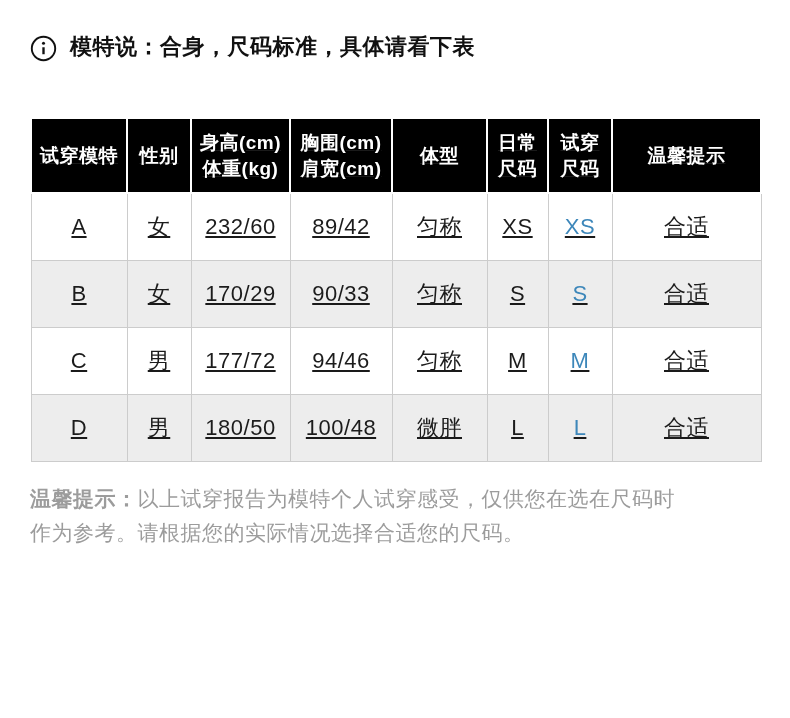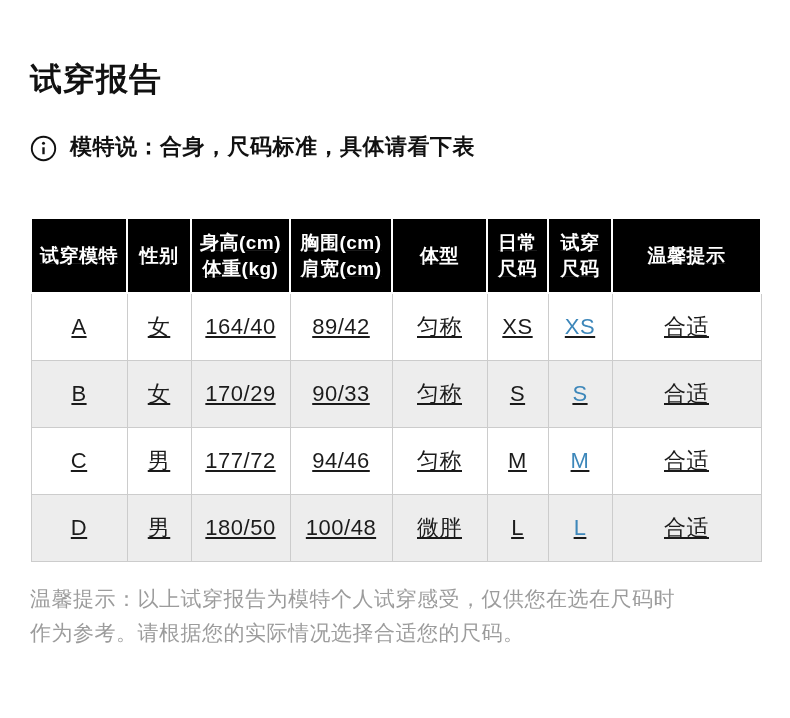--- a/index.html
+++ b/index.html
@@ -80,29 +80,28 @@
     color: var(--accent, #3d87ba);
   }
   .note {
     margin-top: 20px;
     width: 730px;
     font-size: 21px;
     line-height: 34px;
     color: var(--note, #9c9c9c);
     letter-spacing: 0.5px;
   }
-  .note-label { font-weight: normal; }
+  .note-label { font-weight: bold; }
   .note-text { white-space: pre-line; }
 </style>
 </head>
 <body>
 
 <div class="page">
 
-  <h1 class="page-title">试穿报告</h1>
 
   <div class="info-row">
     <span class="info-icon">
       <svg viewBox="0 0 24 24" width="27" height="27" fill="none">
         <circle cx="12" cy="12" r="10.4" stroke="currentColor" stroke-width="1.7"></circle>
         <circle cx="12" cy="7.4" r="1.35" fill="currentColor"></circle>
         <line x1="12" y1="10.9" x2="12" y2="17.1" stroke="currentColor" stroke-width="2.1"></line>
       </svg>
     </span>
     <span class="info-text">模特说：合身，尺码标准，具体请看下表</span>
@@ -132,21 +131,21 @@
 尺码</th>
         <th>试穿
 尺码</th>
         <th>温馨提示</th>
       </tr>
     </thead>
     <tbody>
       <tr>
         <td>A</td>
         <td>女</td>
-        <td>164/40</td>
+        <td>232/60</td>
         <td>89/42</td>
         <td>匀称</td>
         <td>XS</td>
         <td class="tried-size">XS</td>
         <td>合适</td>
       </tr>
       <tr>
         <td>B</td>
         <td>女</td>
         <td>170/29</td>

